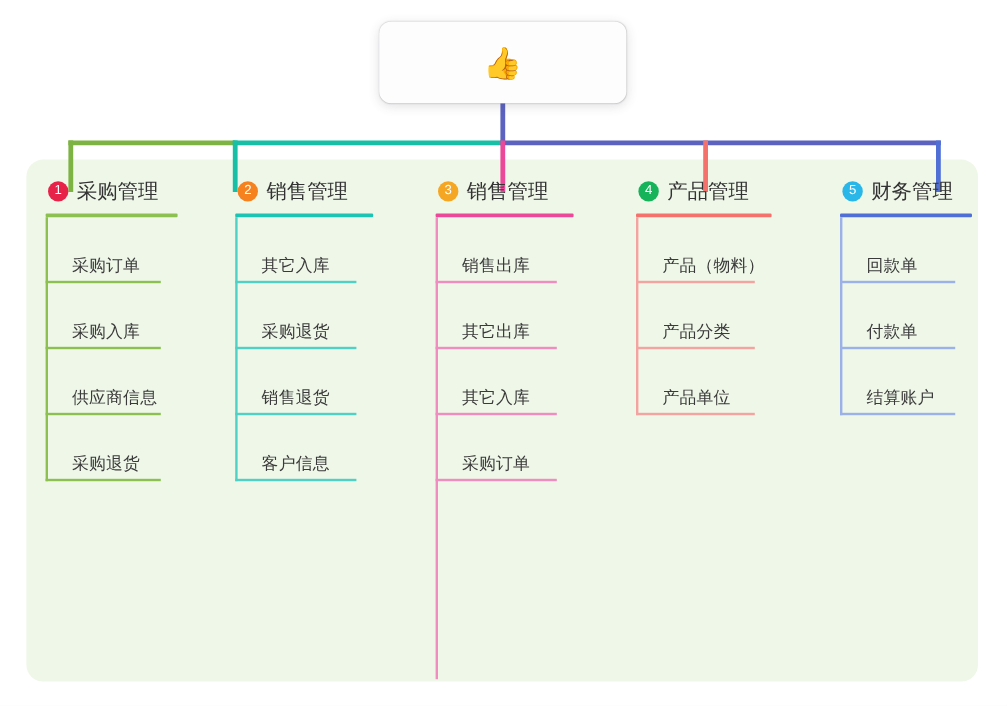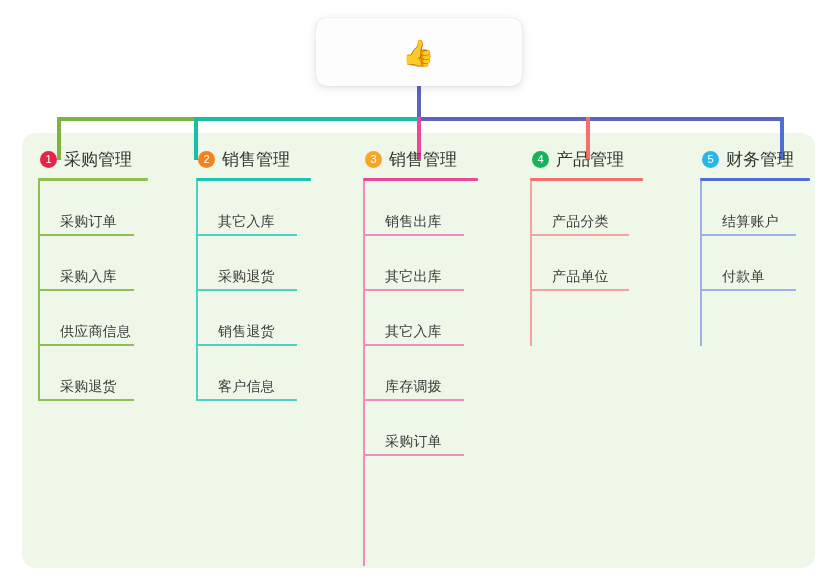--- a/index.html
+++ b/index.html
@@ -236,61 +236,65 @@
       </div>
       <div class="leaf">
         <span class="leaf-label">其它出库</span>
         <span class="leaf-rule" style="background: rgb(240, 140, 192); width: 101px;"></span>
       </div>
       <div class="leaf">
         <span class="leaf-label">其它入库</span>
         <span class="leaf-rule" style="background: rgb(240, 140, 192); width: 101px;"></span>
       </div>
       <div class="leaf">
-        <span class="leaf-label">库存调拨</span>
-        <span class="leaf-rule" style="background: rgb(240, 140, 192); width: 101px;"></span>
-      </div>
-      <div class="leaf">
         <span class="leaf-label">采购订单</span>
         <span class="leaf-rule" style="background: rgb(240, 140, 192); width: 101px;"></span>
       </div>
     </div>
   </div>
 
   <div class="column" id="col-3" style="left:530px;width:113px;">
     <div class="col-header">
       <span class="badge" style="background: rgb(23, 179, 90);">4</span>
       <span class="col-title">产品管理</span>
     </div>
     <div class="col-rule" style="background: rgb(244, 113, 108);"></div>
     <div class="items">
       <div class="spine" style="background: rgb(244, 163, 160); height: 165px;"></div>
       <div class="leaf">
+        <span class="leaf-label">产品（物料）</span>
+        <span class="leaf-rule" style="background: rgb(244, 163, 160); width: 99px;"></span>
+      </div>
+      <div class="leaf">
         <span class="leaf-label">产品分类</span>
         <span class="leaf-rule" style="background: rgb(244, 163, 160); width: 99px;"></span>
       </div>
       <div class="leaf">
         <span class="leaf-label">产品单位</span>
         <span class="leaf-rule" style="background: rgb(244, 163, 160); width: 99px;"></span>
       </div>
     </div>
   </div>
 
   <div class="column" id="col-4" style="left:700px;width:110px;">
     <div class="col-header">
       <span class="badge" style="background: rgb(41, 182, 232);">5</span>
       <span class="col-title">财务管理</span>
     </div>
     <div class="col-rule" style="background: rgb(79, 111, 214);"></div>
     <div class="items">
       <div class="spine" style="background: rgb(155, 177, 232); height: 165px;"></div>
       <div class="leaf">
+        <span class="leaf-label">回款单</span>
+        <span class="leaf-rule" style="background: rgb(155, 177, 232); width: 96px;"></span>
+      </div>
+      <div class="leaf">
+        <span class="leaf-label">付款单</span>
+        <span class="leaf-rule" style="background: rgb(155, 177, 232); width: 96px;"></span>
+      </div>
+      <div class="leaf">
         <span class="leaf-label">结算账户</span>
         <span class="leaf-rule" style="background: rgb(155, 177, 232); width: 96px;"></span>
       </div>
-      <div class="leaf">
-        <span class="leaf-label">付款单</span>
-        <span class="leaf-rule" style="background: rgb(155, 177, 232); width: 96px;"></span>
-      </div>
     </div>
   </div>
 
 </div>
 
 </body></html>

